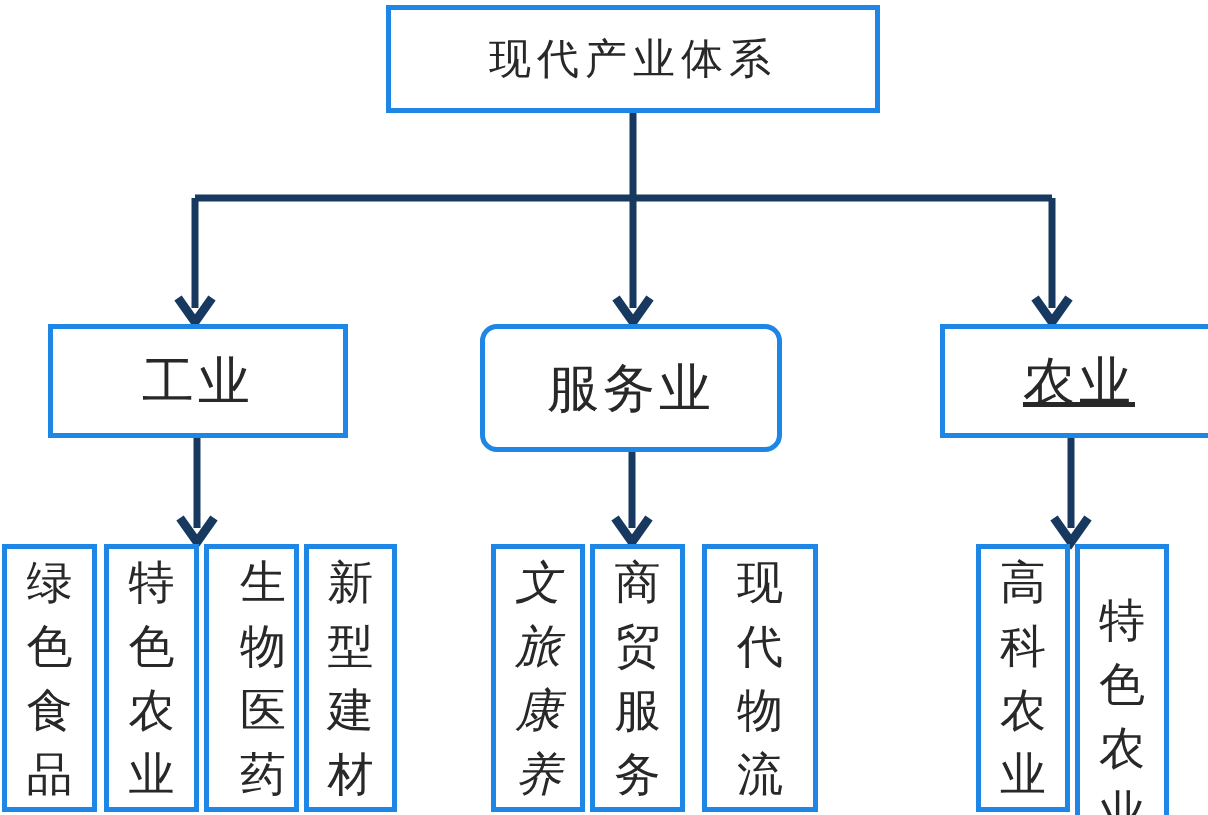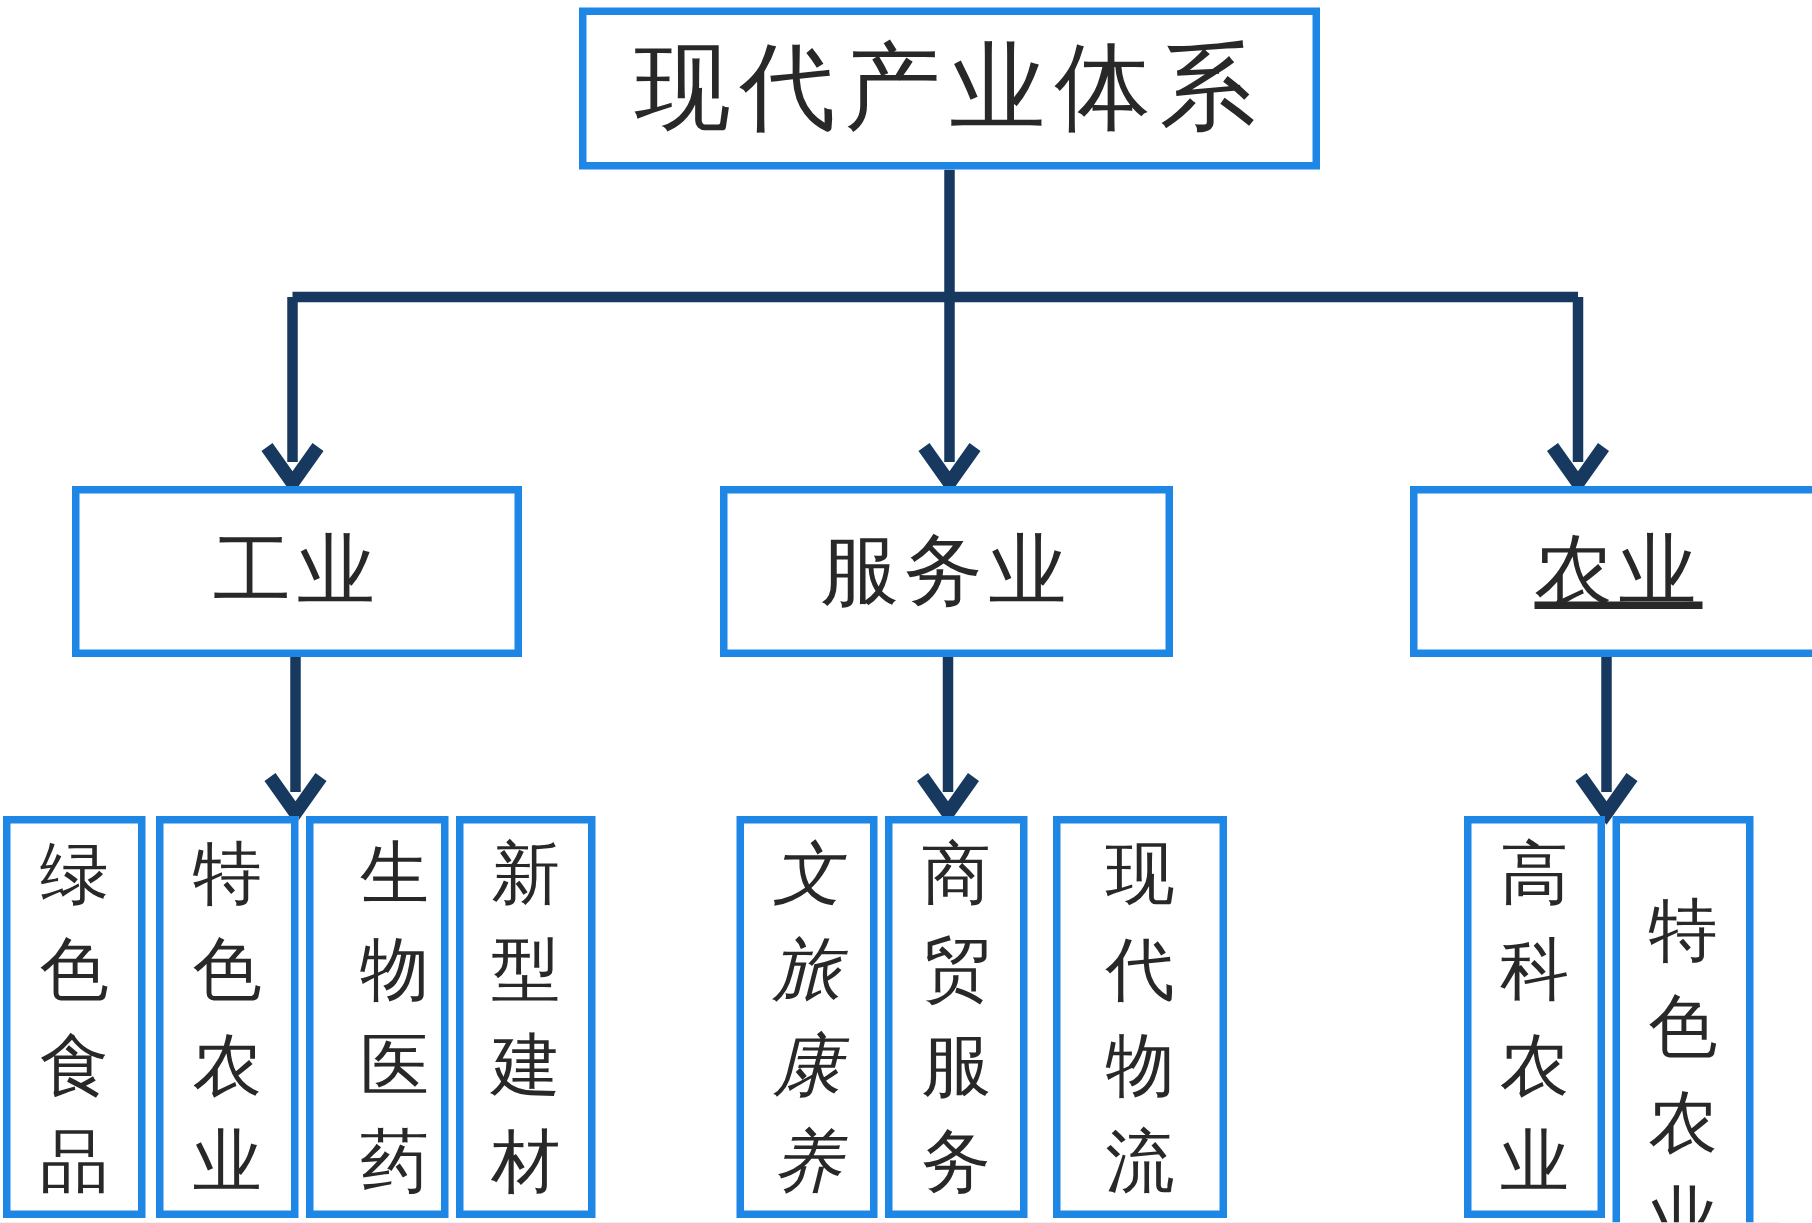--- a/index.html
+++ b/index.html
@@ -21,21 +21,21 @@
     position:absolute;
     box-sizing:border-box;
     border:5px solid var(--box-border);
     background:var(--background);
     color:var(--text);
     display:flex;
     align-items:center;
     justify-content:center;
     text-align:center;
   }
-  .root-box{font-size:64px;letter-spacing:6px;line-height:1;}
+  .root-box{font-size:42px;letter-spacing:6px;line-height:1;}
   .branch-box{font-size:52px;letter-spacing:4px;line-height:1;}
   .leaf-box{font-size:46px;}
   .leaf-box .vtext{
     width:1.15em;              
     line-height:64px;
     word-break:break-all;
     text-align:center;
   }
   #connectors{position:absolute;left:0;top:0;width:1208px;height:815px;pointer-events:none;}
   .conn{stroke:var(--connector);stroke-width:7;fill:none;}
@@ -68,21 +68,21 @@
     <polyline class="connhead" points="1054,518 1071,542 1088,518"></polyline>
   </svg>
 
   <div class="box root-box" style="left:386px;top:5px;width:494px;height:108px;">
     <span>现代产业体系</span>
   </div>
 
   <div class="box branch-box" style="left:48px;top:324px;width:300px;height:114px;">
     <span>工业</span>
   </div>
-  <div class="box branch-box" style="left:480px;top:324px;width:302px;height:114px;">
+  <div class="box branch-box" style="left:480px;top:324px;width:302px;height:128px;border-radius:17px;">
     <span>服务业</span>
   </div>
   <div class="box branch-box" style="left:940px;top:324px;width:278px;height:114px;text-decoration:underline;">
     <span>农业</span>
   </div>
 
   <div class="box leaf-box" style="left:2px;top:544px;width:95px;height:268px;">
     <div class="vtext">绿色食品</div>
   </div>
   <div class="box leaf-box" style="left:104px;top:544px;width:95px;height:268px;">

